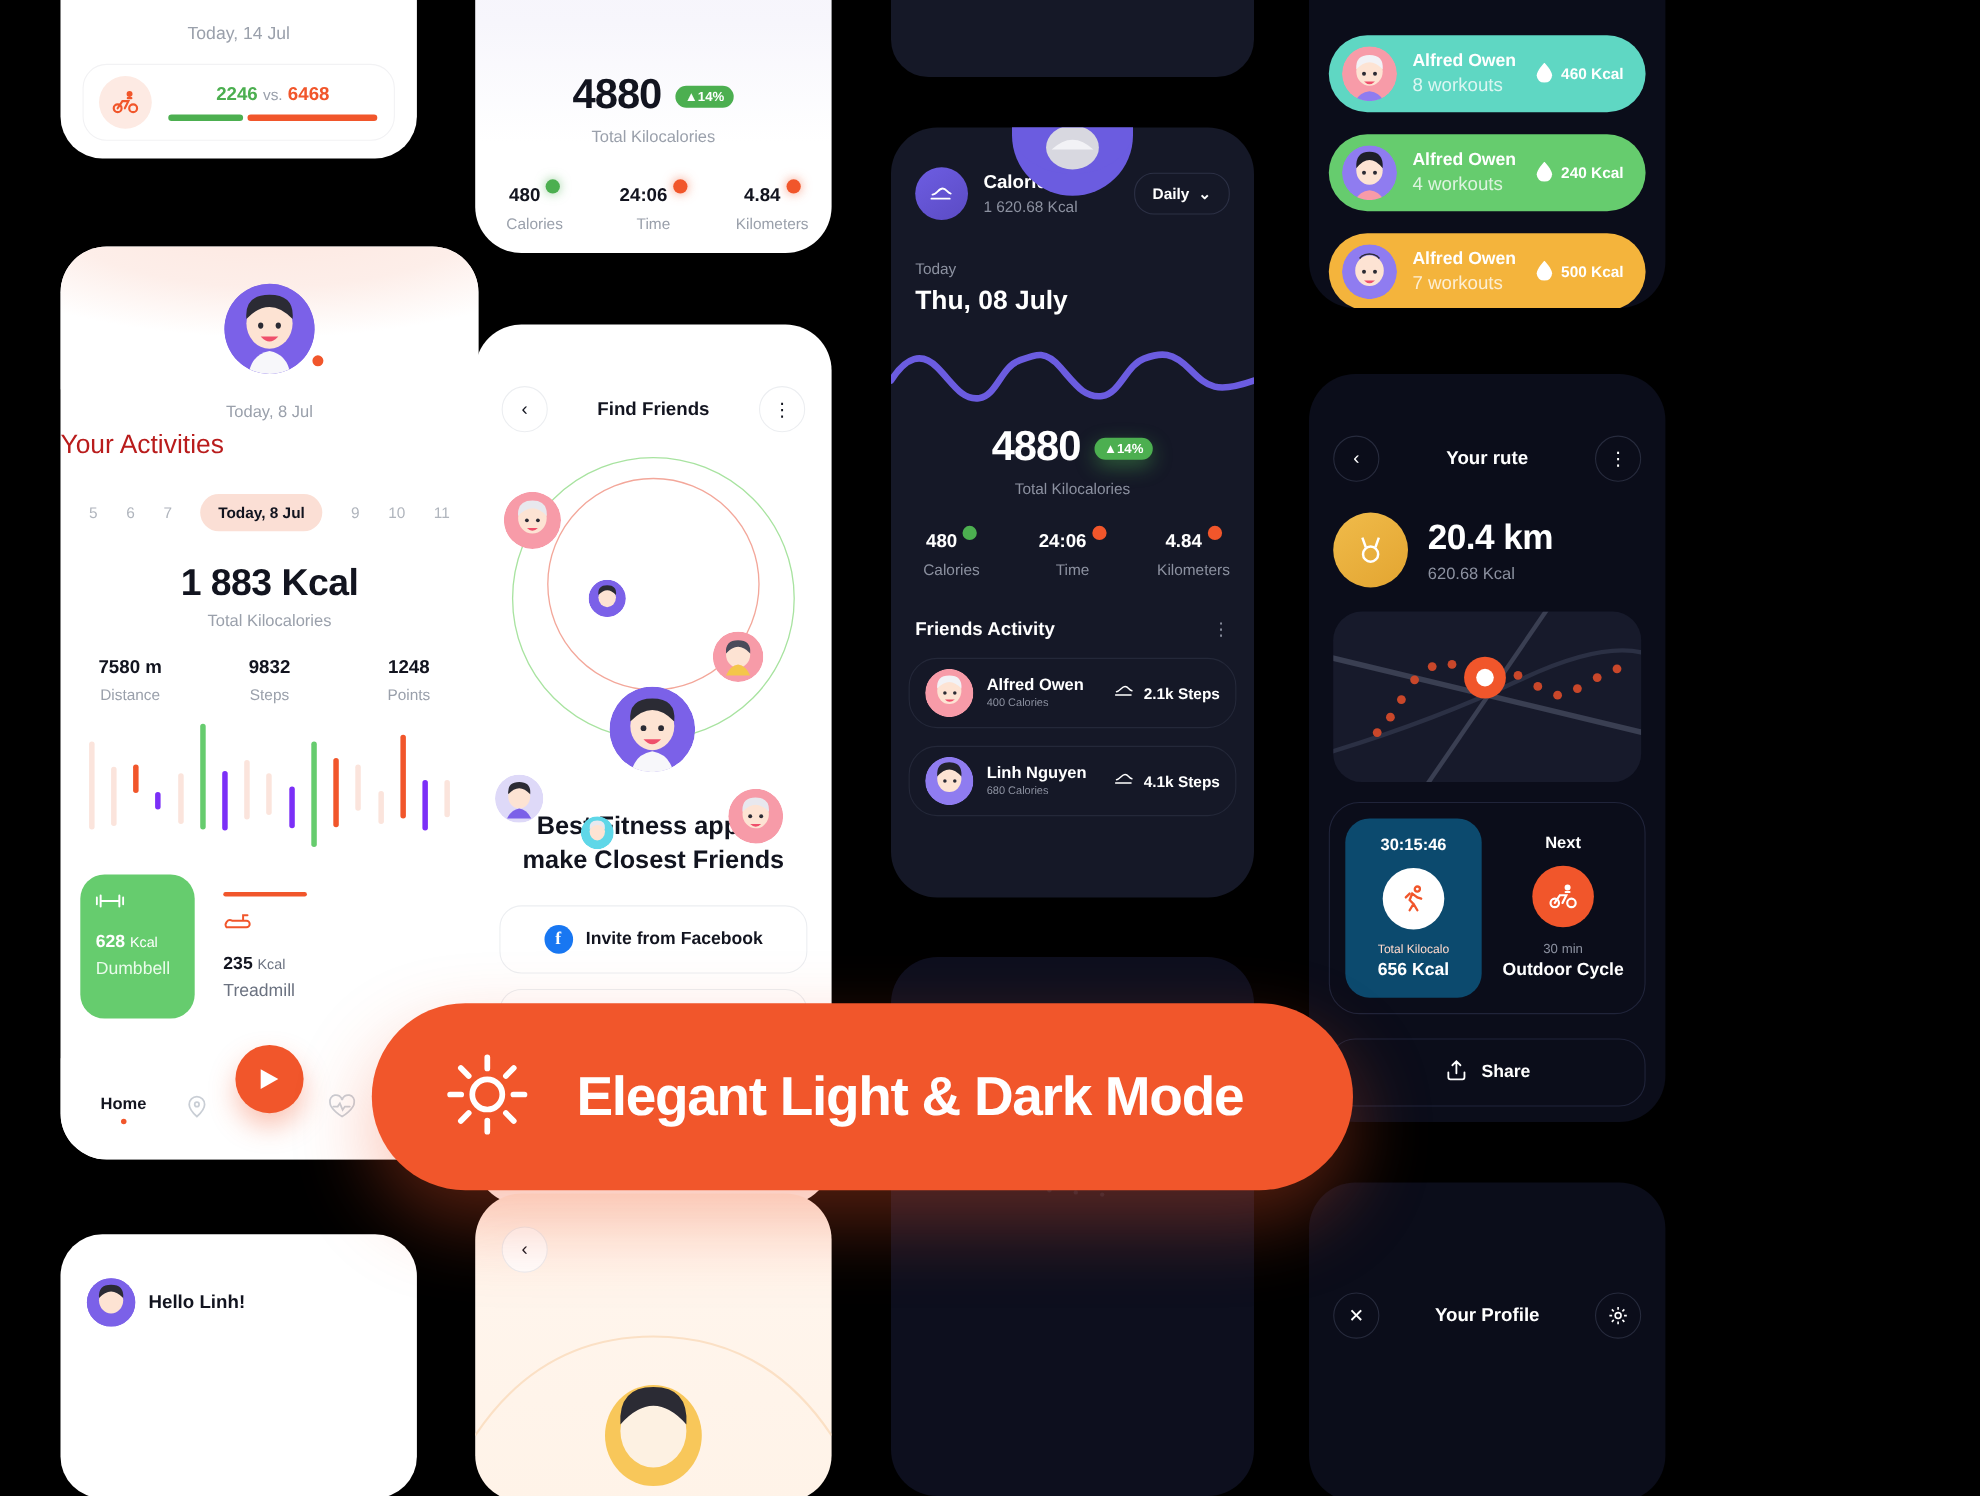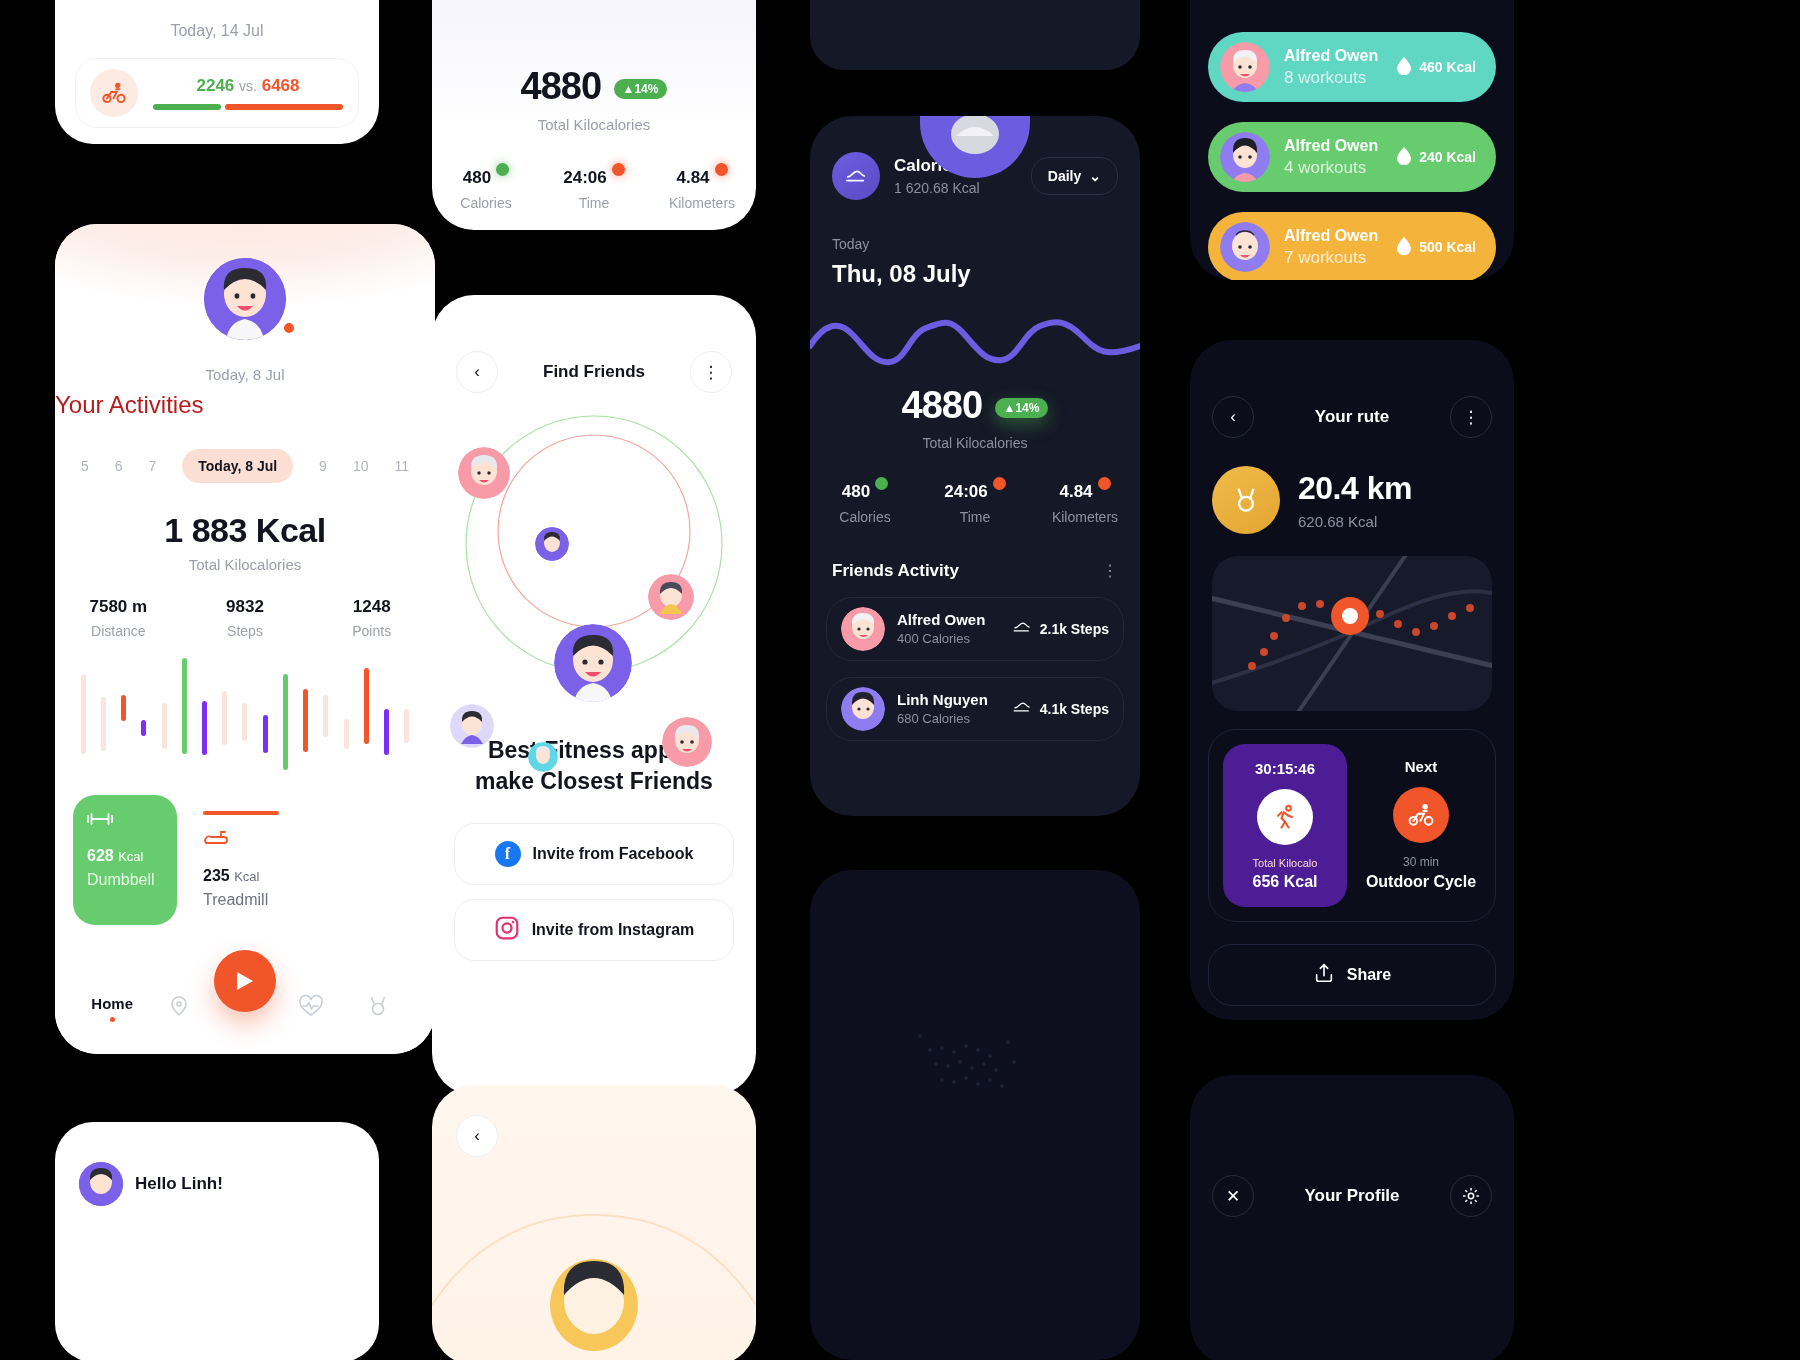--- a/index.html
+++ b/index.html
@@ -151,21 +151,21 @@
   .dmetrics > div { flex:1; text-align:center; }
   .dmetrics .v { font-size:17px; font-weight:700; color:#fff; }
   .dmetrics .l { font-size:14px; color:#8c91a0; margin-top:7px; }
   .fahdr { display:flex; align-items:center; padding:36px 22px 0 22px; }
   .fahdr .t { color:#fff; font-size:17px; font-weight:700; }
   .fahdr .d { margin-left:auto; color:#8c91a0; }
   .frow { margin:16px 16px 0 16px; border:1px solid #242839; border-radius:26px;
           height:64px; display:flex; align-items:center; padding:0 14px; gap:12px; }
   .fav { width:44px; height:44px; border-radius:50%; overflow:hidden; }
   .fname { color:#fff; font-size:15px; font-weight:700; }
-  .fcal { color:#8c91a0; font-size:13px; margin-top:3px; }
+  .fcal { color:#8c91a0; font-size:10px; margin-top:3px; }
   .steps { margin-left:auto; display:flex; align-items:center; gap:7px;
            color:#fff; font-size:14px; font-weight:700; }
 
   
   #c9 { left:810px; top:870px; width:330px; height:490px; background:#0d0f1e; }
 
   
   #c10 { left:1190px; top:-120px; width:324px; height:400px; }
   .lrow { height:70px; margin:0 18px 20px 18px; border-radius:36px; display:flex;
           align-items:center; padding:0 12px; gap:14px; }
@@ -186,21 +186,21 @@
   .rdist { display:flex; align-items:center; gap:18px; padding:28px 22px 0 22px; }
   .goldcirc { width:68px; height:68px; border-radius:50%;
               background:linear-gradient(145deg,#f0bb4a,#e3a531);
               display:flex; align-items:center; justify-content:center; }
   .rkm { color:#fff; font-size:32px; font-weight:800; letter-spacing:-.5px; }
   .rkcal { color:#8c91a0; font-size:15px; margin-top:6px; }
   .maparea { margin:22px 22px 0 22px; height:155px; border-radius:26px;
              background:#171a2b; position:relative; overflow:hidden; }
   .wcard { margin:18px 18px 0 18px; border:1px solid #20243a; border-radius:28px;
            display:flex; padding:14px; gap:14px; }
-  .wleft { width:124px; background:#4c1d95; border-radius:22px; padding:16px 10px;
+  .wleft { width:124px; background:#0c4a6e; border-radius:22px; padding:16px 10px;
            text-align:center; }
   .wtime { color:#fff; font-size:15px; font-weight:700; }
   .wcirc { width:56px; height:56px; border-radius:50%; background:#fff; margin:12px auto 0;
            display:flex; align-items:center; justify-content:center; }
   .wlbl { color:#ffd9cb; font-size:11px; margin-top:12px; }
   .wval { color:#fff; font-size:16px; font-weight:700; margin-top:4px; }
   .wright { flex:1; text-align:center; padding-top:14px; }
   .wnext { color:#fff; font-size:15px; font-weight:700; }
   .wcirc2 { width:56px; height:56px; border-radius:50%; background:#f1562b;
             margin:12px auto 0; display:flex; align-items:center; justify-content:center; }
@@ -878,14 +878,23 @@
       <div class="rtitle">Your Profile</div>
       <div class="circbtn-d">
         <svg width="20" height="20" viewBox="0 0 24 24" fill="none" stroke="#fff" stroke-width="1.8">
           <circle cx="12" cy="12" r="3.2"></circle>
           <path d="M12 2.5v3M12 18.5v3M2.5 12h3M18.5 12h3M5.2 5.2l2.1 2.1M16.7 16.7l2.1 2.1M18.8 5.2l-2.1 2.1M7.3 16.7l-2.1 2.1"></path>
         </svg>
       </div>
     </div>
   </div>
 
+  <div class="banner">
+    <span>
+      <svg width="78" height="78" viewBox="0 0 24 24" fill="none" stroke="#fff" stroke-width="1.6" stroke-linecap="round">
+        <circle cx="12" cy="12" r="4.2"></circle>
+        <path d="M12 1.6v3.1M12 19.3v3.1M1.6 12h3.1M19.3 12h3.1M4.6 4.6l2.2 2.2M17.2 17.2l2.2 2.2M19.4 4.6l-2.2 2.2M6.8 17.2l-2.2 2.2"></path>
+      </svg>
+    </span>
+    <span class="txt">Elegant Light &amp; Dark Mode</span>
+  </div>
 
 </div>
 
 </body></html>

